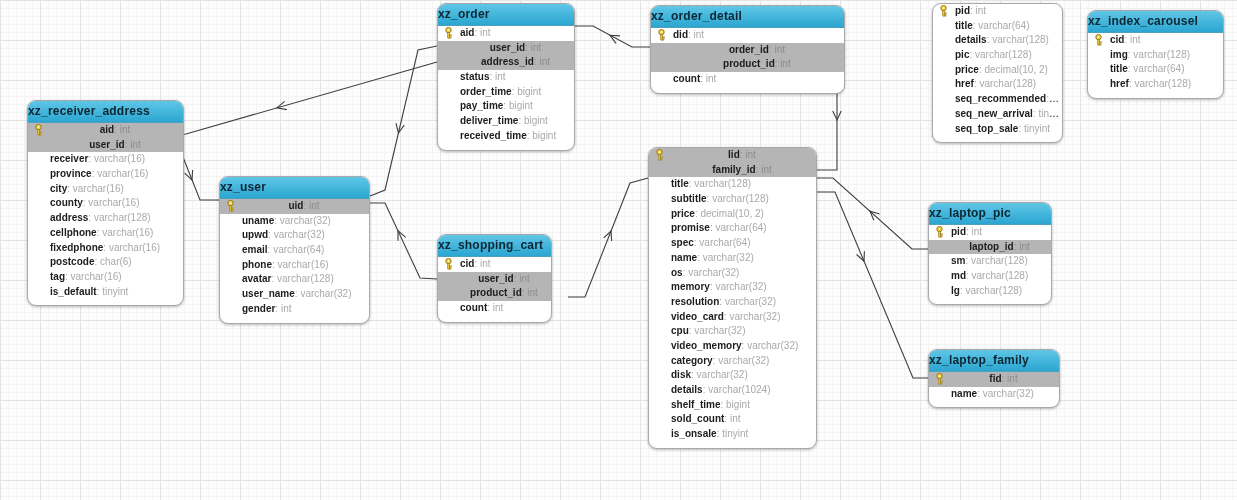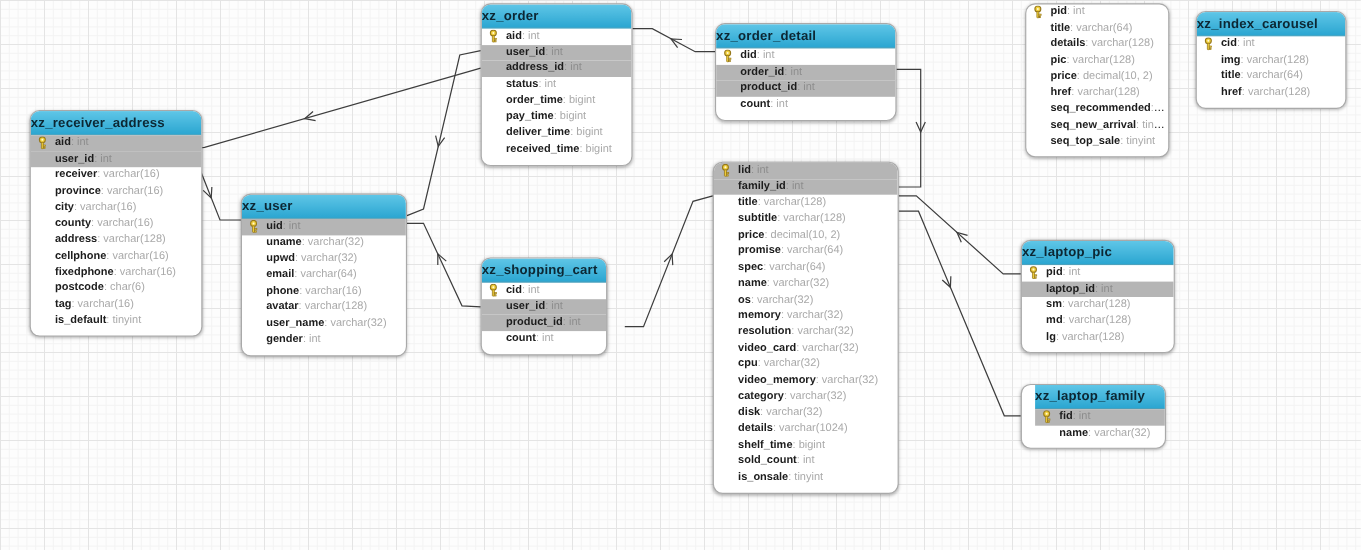--- a/index.html
+++ b/index.html
@@ -27,21 +27,21 @@
     font-size:12px;font-weight:bold;color:var(--title-text);
     background:linear-gradient(var(--header-top),var(--header-bottom));
     border-bottom:1px solid rgba(0,0,0,.18);
     letter-spacing:.2px;cursor:move;
   }
   .trow{
     position:relative;height:14.7px;line-height:14.7px;
     padding-left:22px;padding-right:3px;
     font-size:10px;white-space:nowrap;overflow:hidden;text-overflow:ellipsis;
   }
-  .trow.hl{background:var(--highlight-row);}
+  .trow.hl{background:var(--highlight-row);text-align:center;}
   .key{position:absolute;left:5px;top:1px;width:11px;height:12px;}
   .cname{font-weight:bold;color:var(--name-text);}
   .ctype{color:var(--type-text);}
   .ctype::before{content:": ";}
   .trow.hl .ctype{color:#8d8d8d;}
 </style>
 </head>
 <body>
 
 <svg id="rel-layer" width="1237" height="500">
@@ -93,21 +93,21 @@
             <rect x="6.3" y="9.9" width="1.7" height="1.2" fill="#f2d13c" stroke="#96781c" stroke-width="0.6"></rect>
           </svg></span><span class="cname">aid</span><span class="ctype">int</span></div>
       <div class="trow hl"><span class="cname">user_id</span><span class="ctype">int</span></div>
       <div class="trow hl"><span class="cname">address_id</span><span class="ctype">int</span></div>
       <div class="trow"><span class="cname">status</span><span class="ctype">int</span></div>
       <div class="trow"><span class="cname">order_time</span><span class="ctype">bigint</span></div>
       <div class="trow"><span class="cname">pay_time</span><span class="ctype">bigint</span></div>
       <div class="trow"><span class="cname">deliver_time</span><span class="ctype">bigint</span></div>
       <div class="trow"><span class="cname">received_time</span><span class="ctype">bigint</span></div>
     </div>
-    <div class="table" style="left: 650px; top: 21px; width: 165px;">
+    <div class="table" style="left: 650px; top: 5px; width: 195px;">
       <div class="thead">xz_order_detail</div>
       <div class="trow"><span class="key"><svg width="11" height="12" viewBox="0 0 11 12">
             <circle cx="5.5" cy="3.1" r="2.7" fill="#f2d13c" stroke="#96781c" stroke-width="1"></circle>
             <circle cx="5.5" cy="3.1" r="0.9" fill="#fff8d8"></circle>
             <rect x="4.6" y="5.4" width="1.8" height="5.8" rx="0.5" fill="#f2d13c" stroke="#96781c" stroke-width="0.7"></rect>
             <rect x="6.3" y="7.8" width="2.2" height="1.2" fill="#f2d13c" stroke="#96781c" stroke-width="0.6"></rect>
             <rect x="6.3" y="9.9" width="1.7" height="1.2" fill="#f2d13c" stroke="#96781c" stroke-width="0.6"></rect>
           </svg></span><span class="cname">did</span><span class="ctype">int</span></div>
       <div class="trow hl"><span class="cname">order_id</span><span class="ctype">int</span></div>
       <div class="trow hl"><span class="cname">product_id</span><span class="ctype">int</span></div>
@@ -215,35 +215,35 @@
       <div class="trow"><span class="cname">video_card</span><span class="ctype">varchar(32)</span></div>
       <div class="trow"><span class="cname">cpu</span><span class="ctype">varchar(32)</span></div>
       <div class="trow"><span class="cname">video_memory</span><span class="ctype">varchar(32)</span></div>
       <div class="trow"><span class="cname">category</span><span class="ctype">varchar(32)</span></div>
       <div class="trow"><span class="cname">disk</span><span class="ctype">varchar(32)</span></div>
       <div class="trow"><span class="cname">details</span><span class="ctype">varchar(1024)</span></div>
       <div class="trow"><span class="cname">shelf_time</span><span class="ctype">bigint</span></div>
       <div class="trow"><span class="cname">sold_count</span><span class="ctype">int</span></div>
       <div class="trow"><span class="cname">is_onsale</span><span class="ctype">tinyint</span></div>
     </div>
-    <div class="table" style="left: 928px; top: 202px; width: 140px; margin-top: 16px;">
+    <div class="table" style="left: 928px; top: 202px; width: 124px;">
       <div class="thead">xz_laptop_pic</div>
       <div class="trow"><span class="key"><svg width="11" height="12" viewBox="0 0 11 12">
             <circle cx="5.5" cy="3.1" r="2.7" fill="#f2d13c" stroke="#96781c" stroke-width="1"></circle>
             <circle cx="5.5" cy="3.1" r="0.9" fill="#fff8d8"></circle>
             <rect x="4.6" y="5.4" width="1.8" height="5.8" rx="0.5" fill="#f2d13c" stroke="#96781c" stroke-width="0.7"></rect>
             <rect x="6.3" y="7.8" width="2.2" height="1.2" fill="#f2d13c" stroke="#96781c" stroke-width="0.6"></rect>
             <rect x="6.3" y="9.9" width="1.7" height="1.2" fill="#f2d13c" stroke="#96781c" stroke-width="0.6"></rect>
           </svg></span><span class="cname">pid</span><span class="ctype">int</span></div>
       <div class="trow hl"><span class="cname">laptop_id</span><span class="ctype">int</span></div>
       <div class="trow"><span class="cname">sm</span><span class="ctype">varchar(128)</span></div>
       <div class="trow"><span class="cname">md</span><span class="ctype">varchar(128)</span></div>
       <div class="trow"><span class="cname">lg</span><span class="ctype">varchar(128)</span></div>
     </div>
-    <div class="table" style="left: 928px; top: 349px; width: 132px; padding-left: 12px;">
+    <div class="table" style="left: 928px; top: 349px; width: 132px;">
       <div class="thead">xz_laptop_family</div>
       <div class="trow hl"><span class="key"><svg width="11" height="12" viewBox="0 0 11 12">
             <circle cx="5.5" cy="3.1" r="2.7" fill="#f2d13c" stroke="#96781c" stroke-width="1"></circle>
             <circle cx="5.5" cy="3.1" r="0.9" fill="#fff8d8"></circle>
             <rect x="4.6" y="5.4" width="1.8" height="5.8" rx="0.5" fill="#f2d13c" stroke="#96781c" stroke-width="0.7"></rect>
             <rect x="6.3" y="7.8" width="2.2" height="1.2" fill="#f2d13c" stroke="#96781c" stroke-width="0.6"></rect>
             <rect x="6.3" y="9.9" width="1.7" height="1.2" fill="#f2d13c" stroke="#96781c" stroke-width="0.6"></rect>
           </svg></span><span class="cname">fid</span><span class="ctype">int</span></div>
       <div class="trow"><span class="cname">name</span><span class="ctype">varchar(32)</span></div>
     </div>

